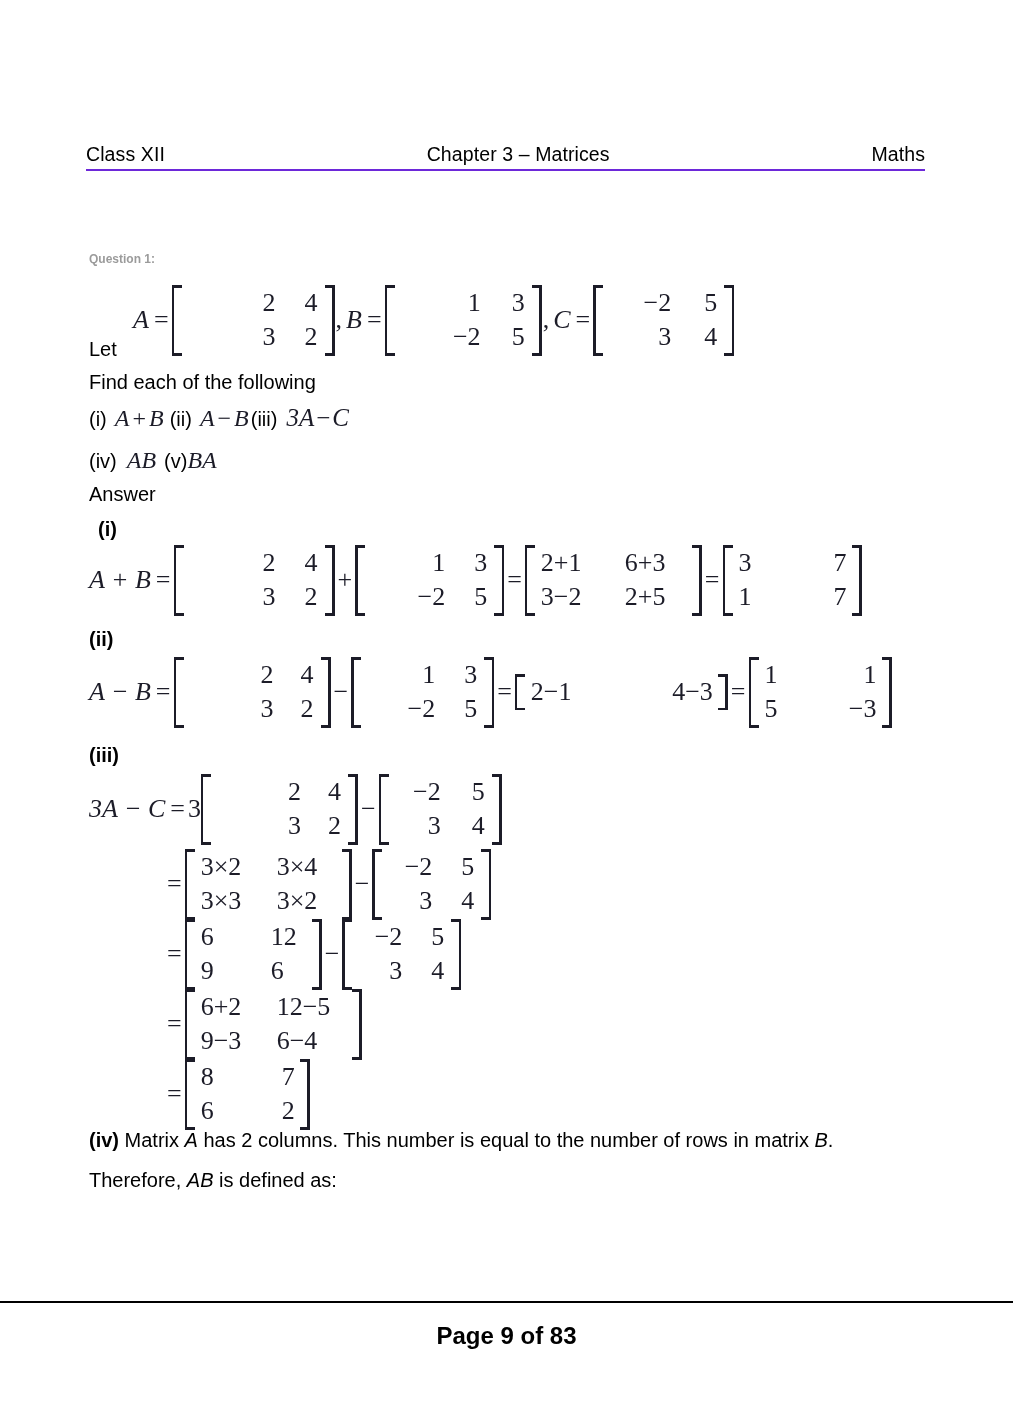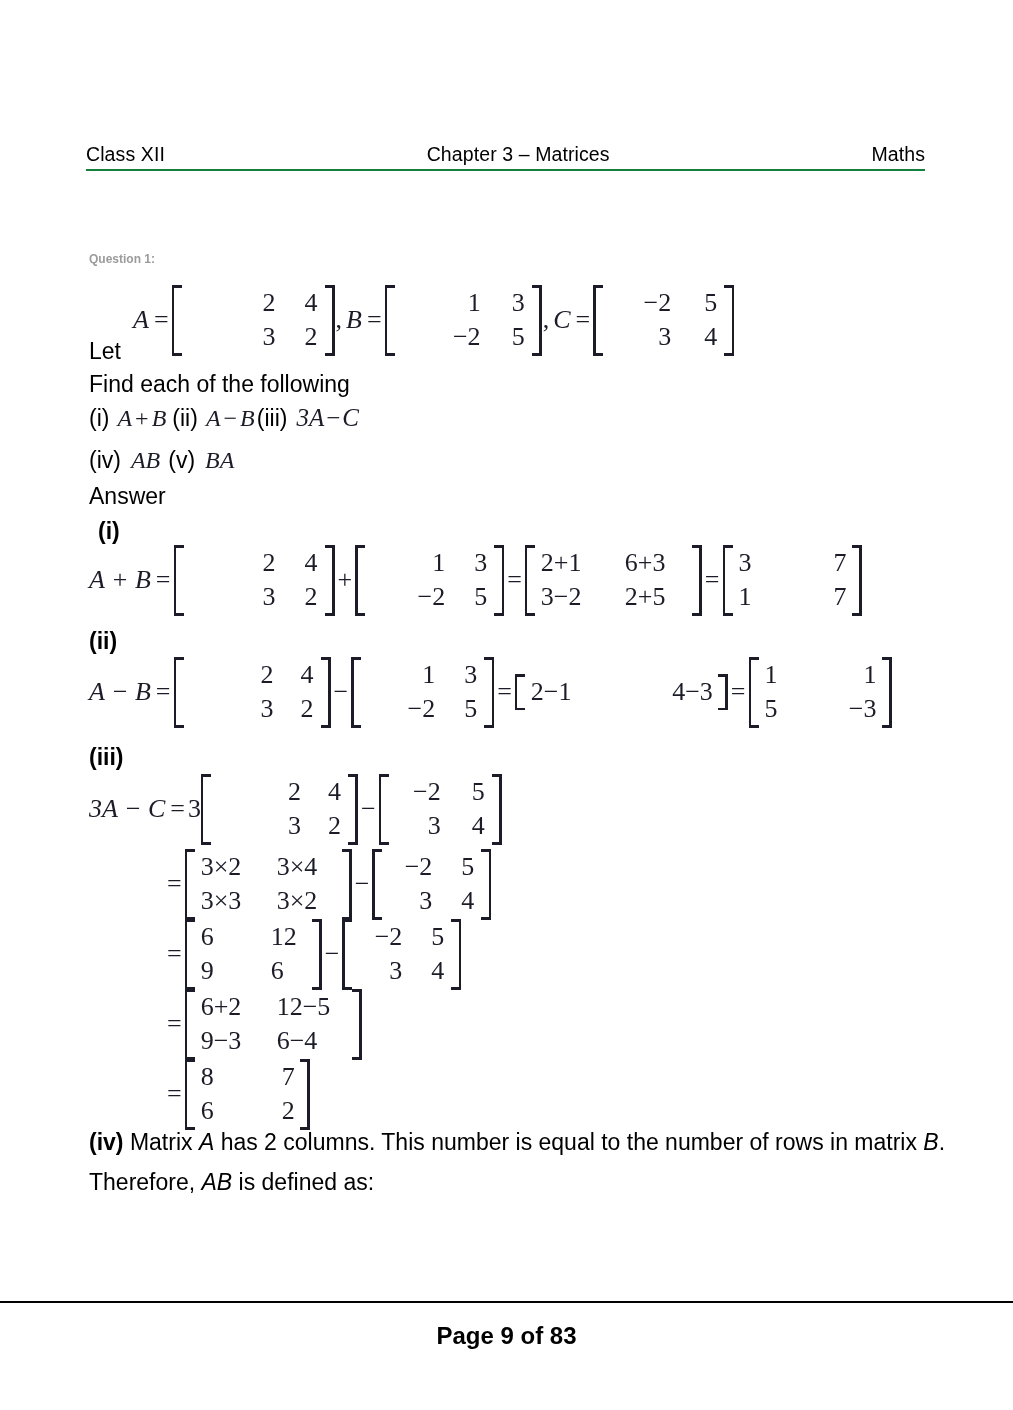--- a/index.html
+++ b/index.html
@@ -22,21 +22,21 @@
     width: 1013px;
     height: 1410px;
   }
 
   
   .header {
     position: absolute;
     left: 86px;
     top: 143px;
     width: 839px;
-    border-bottom: 2px solid #15803d;
+    border-bottom: 2px solid #6d28d9;
     padding-bottom: 3px;
     display: flex;
     align-items: baseline;
     font-size: 19.5px;
     letter-spacing: 0.1px;
   }
   .header-left  { flex: 0 0 auto; }
   .header-mid   { flex: 1 1 auto; text-align: center; }
   .header-right { flex: 0 0 auto; }
 
@@ -58,21 +58,21 @@
     left: 89px;
     top: 252px;
     font-size: 12px;
     font-weight: bold;
     color: #9b9b9b;
   }
 
   
   .btext {
     position: absolute;
-    font-size: 23px;
+    font-size: 20px;
     color: #000;
     white-space: nowrap;
   }
   .bold { font-weight: bold; }
   .ital { font-style: italic; }
 
   
   .inline-math {
     font-family: "Liberation Serif", serif;
     font-size: 24px;
@@ -258,21 +258,21 @@
     <span class="btext" style="position:static;">(ii)</span>
     <span class="inline-math" style="margin:0 2px 0 8px;"><span>A</span><span class="op" style="padding:0 3px;">−</span><span>B</span></span>
     <span class="btext" style="position:static;">(iii)</span>
     <span class="inline-math" style="margin-left:9px; font-size:25px;"><span>3A</span><span class="op" style="padding:0 2px;">−</span><span>C</span></span>
   </div>
 
   <div style="position:absolute; left:89px; top:447px; display:flex; align-items:baseline;">
     <span class="btext" style="position:static;">(iv)</span>
     <span class="inline-math" style="margin:0 8px 0 10px;">AB</span>
     <span class="btext" style="position:static;">(v)</span>
-    <span class="inline-math" style="margin-left:10px;">BA</span>
+    <span class="inline-math" style="">BA</span>
   </div>
 
   <div class="btext" style="left:89px; top:483px;">Answer</div>
 
   <div class="btext bold" style="left:98px; top:518px;">(i)</div>
 
   <div class="eq" style="left:89px; top:543px;">
     <span class="lhs">A + B</span>
     <span class="opsym">=</span>
     <span class="matrix">

